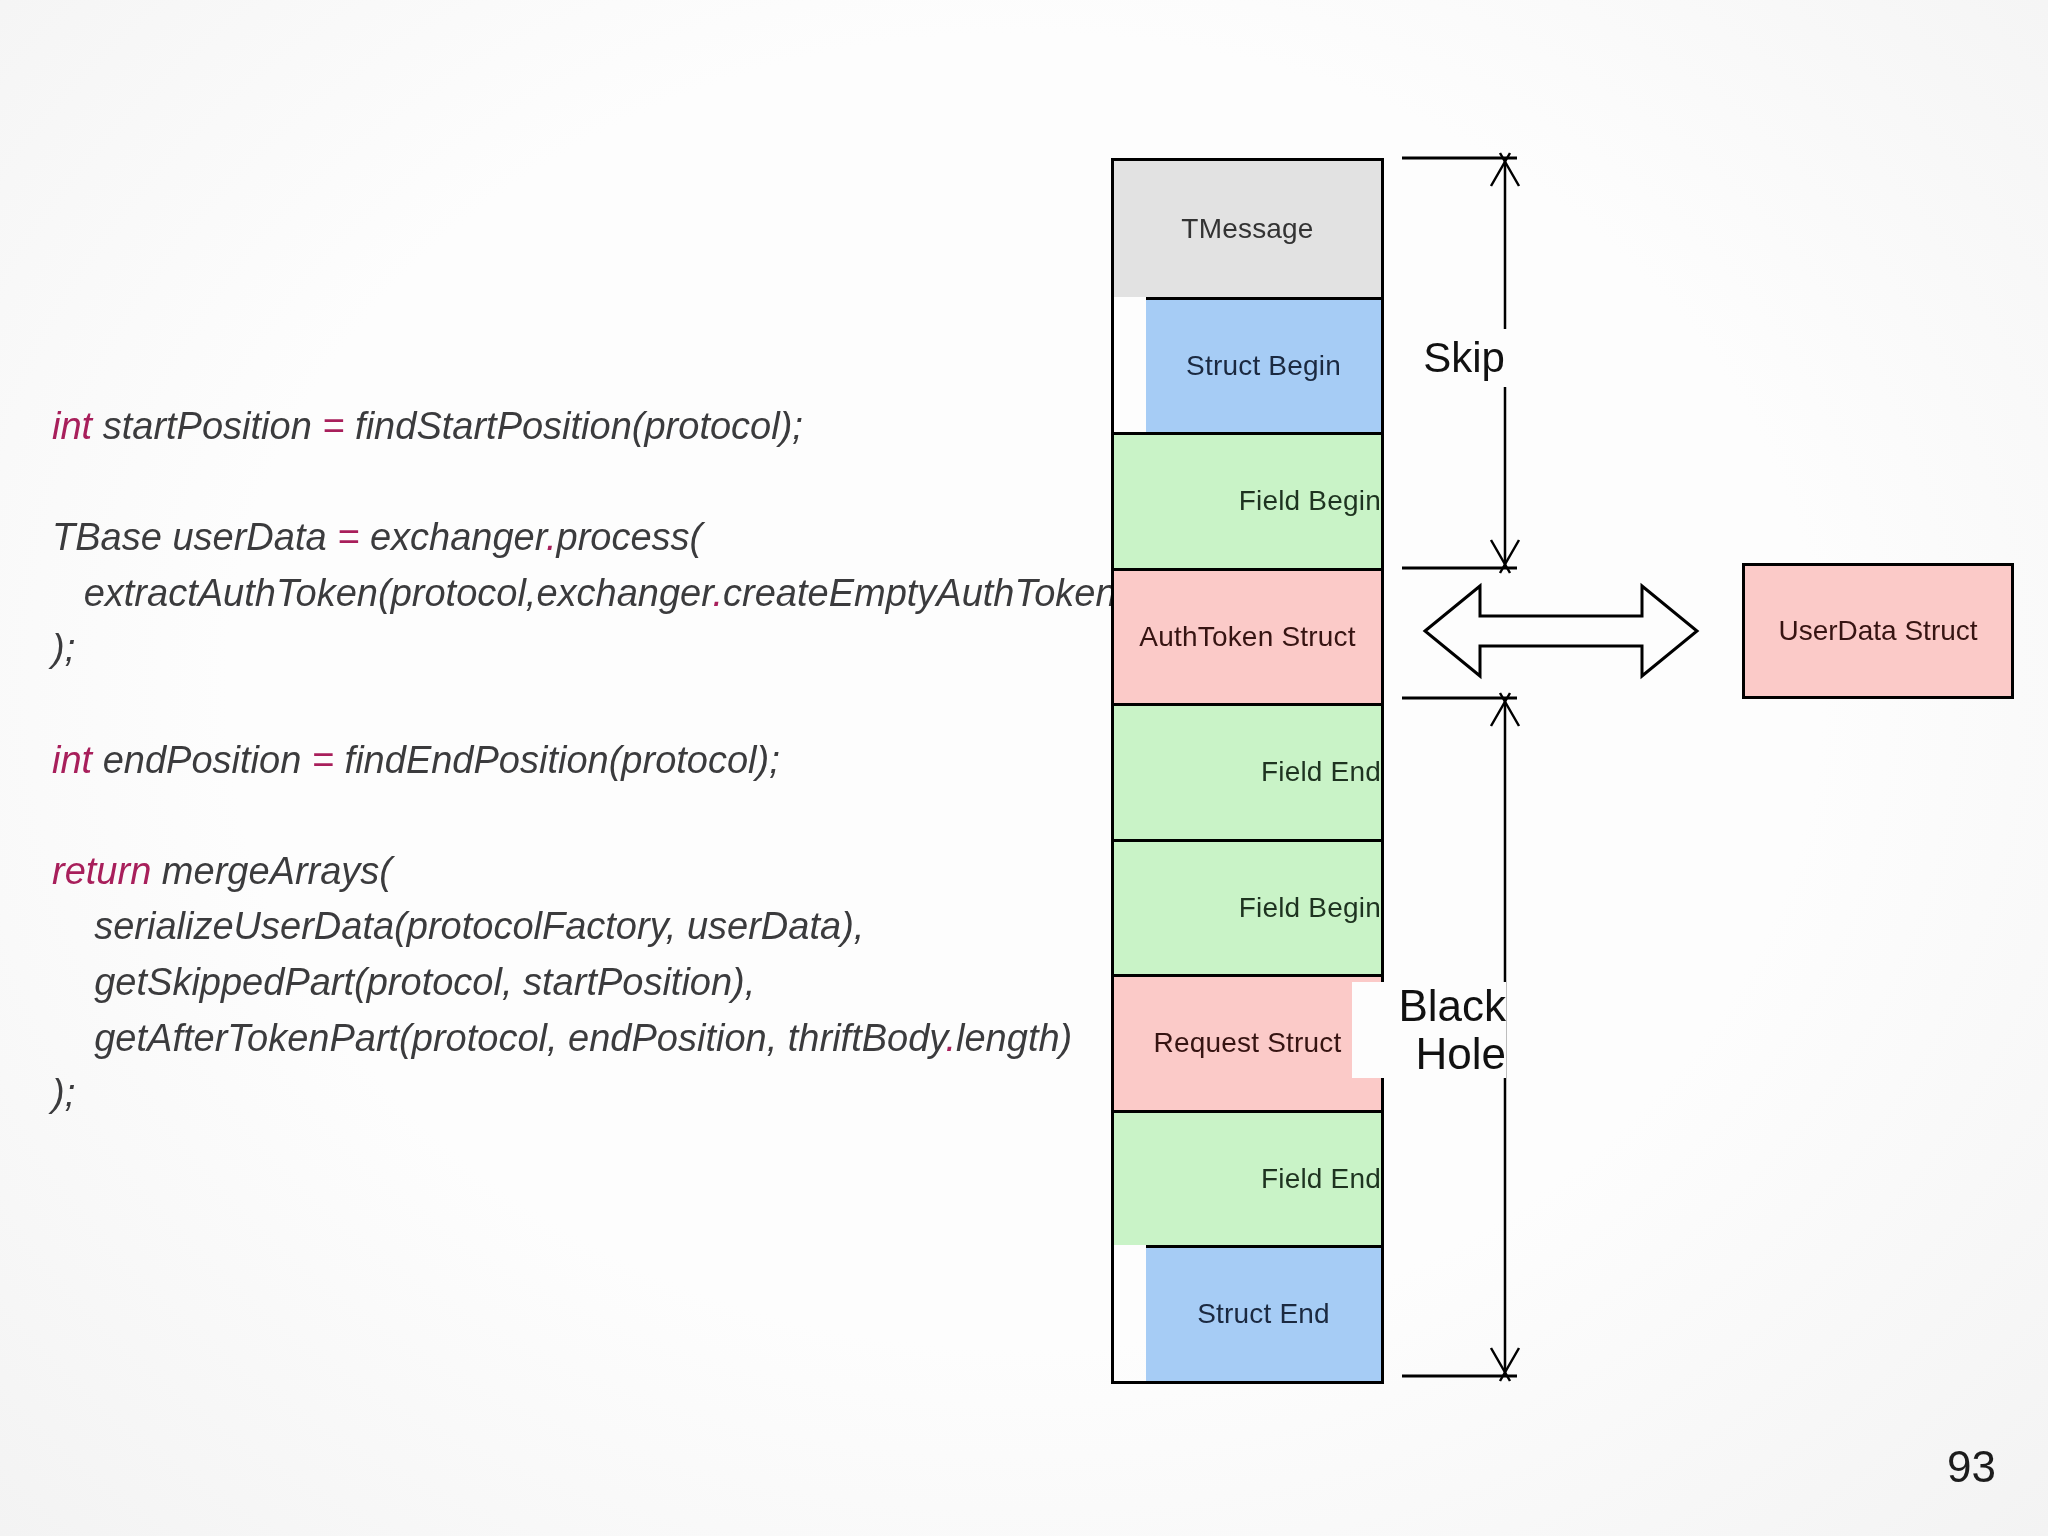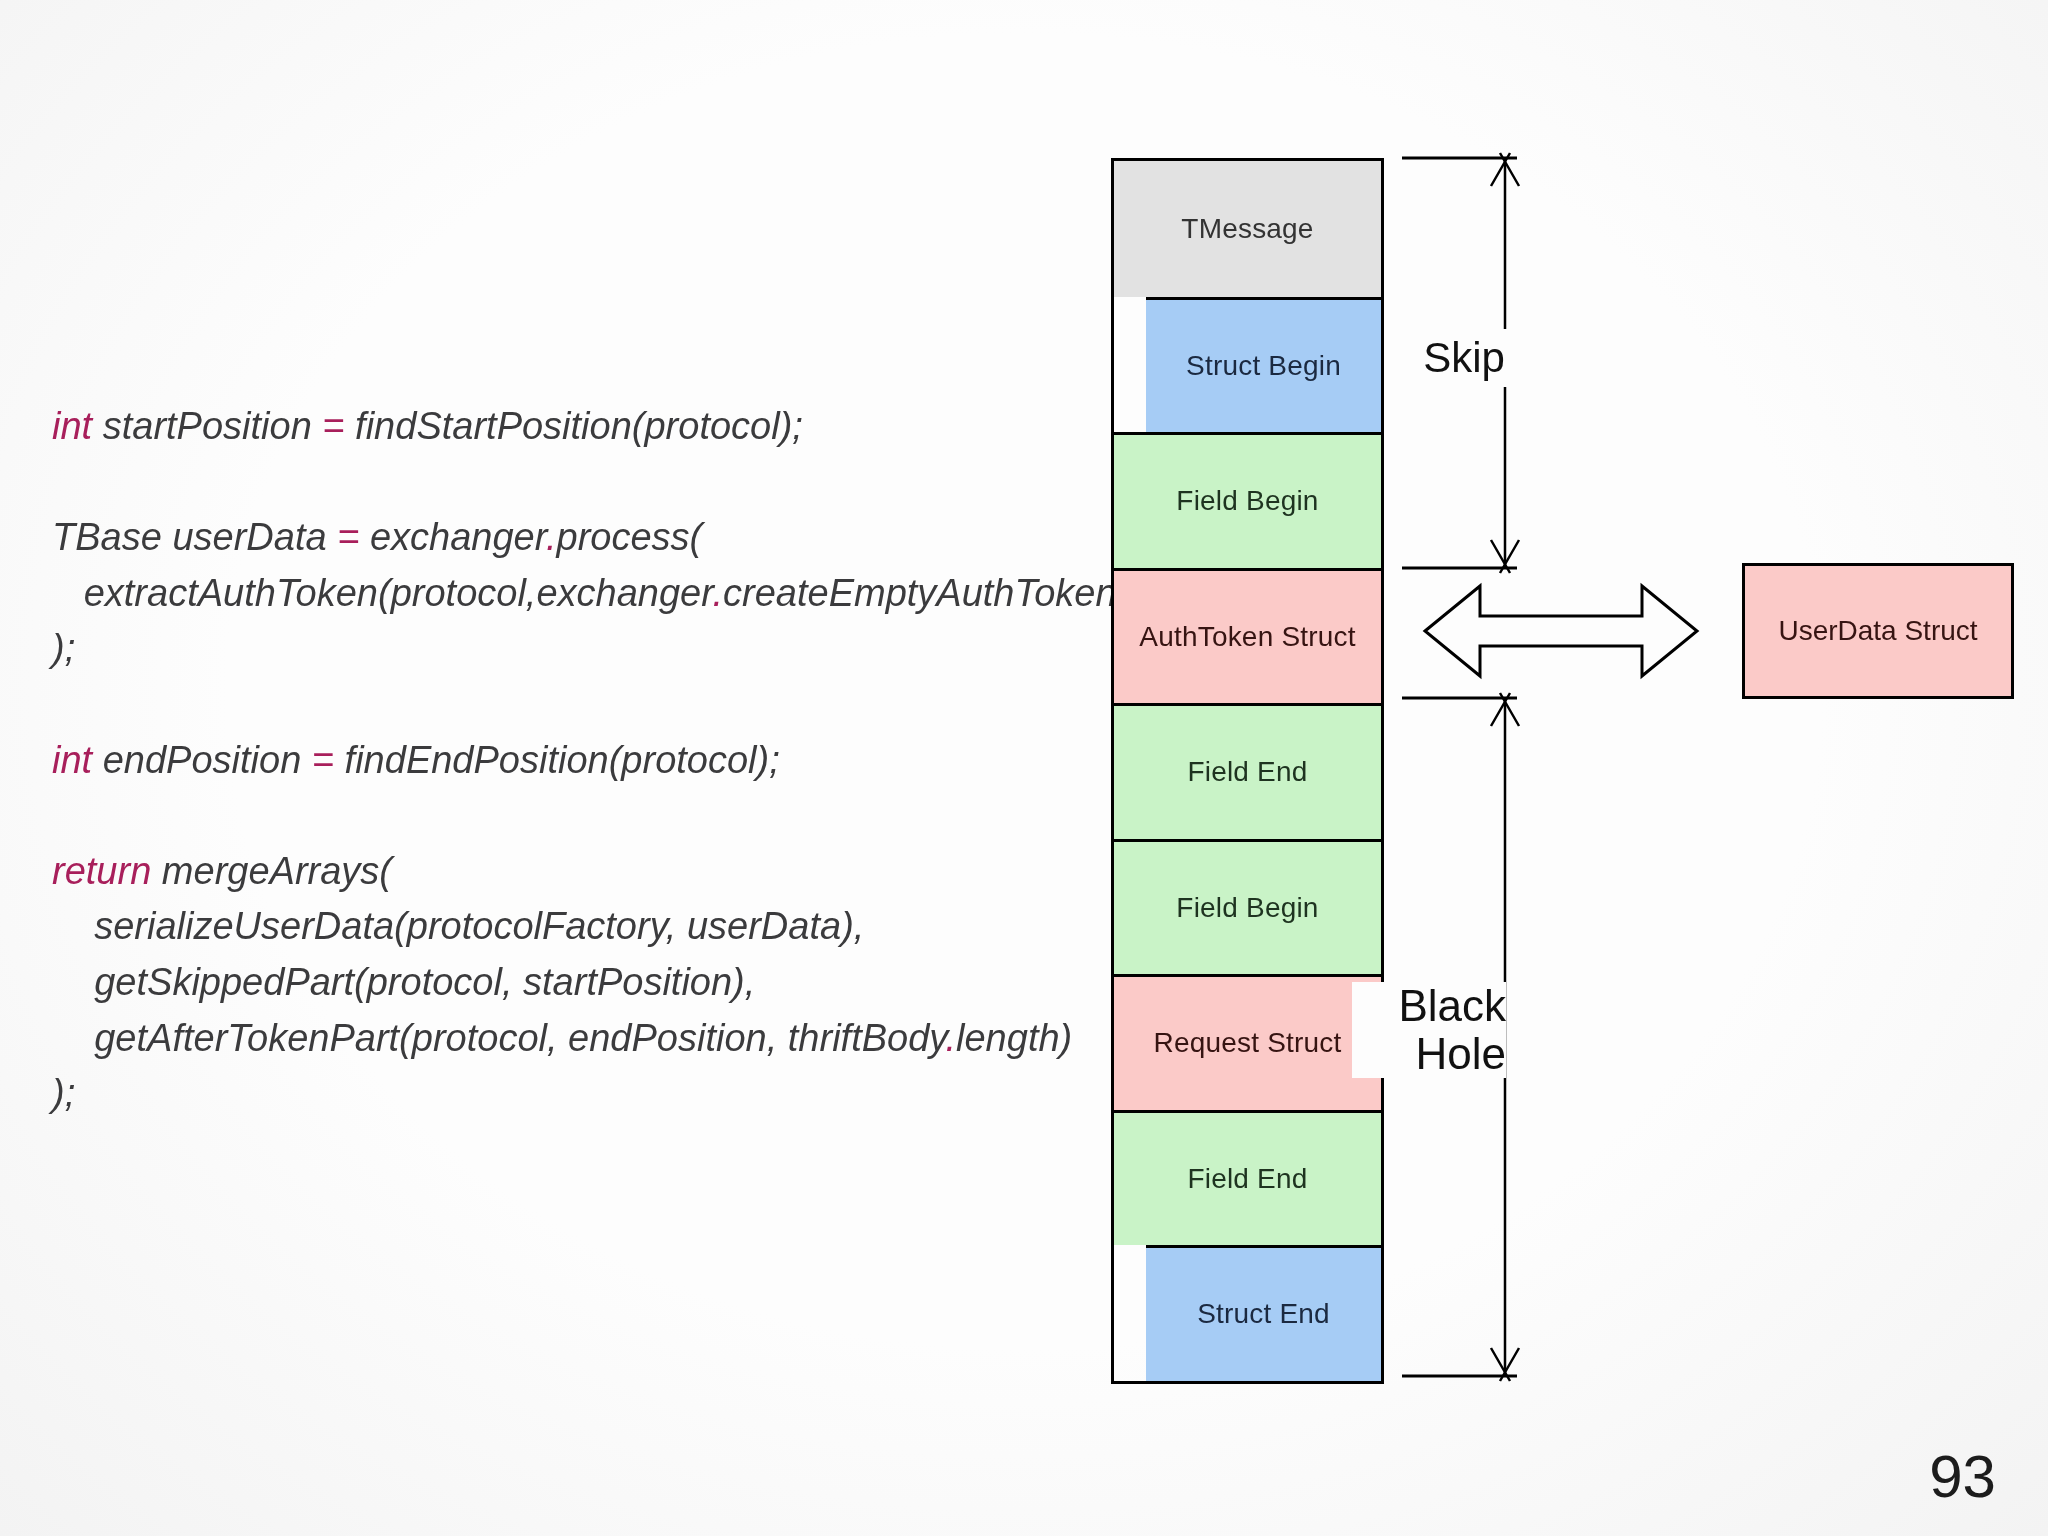--- a/index.html
+++ b/index.html
@@ -33,21 +33,21 @@
   }
   .stack-row{
     height:135.5px;box-sizing:border-box;
     border-top:3px solid var(--line,#000);
     display:flex;align-items:center;justify-content:center;
     font-size:28px;letter-spacing:.2px;
   }
   .stack-row:first-child{border-top:none;}
   .row-gray {background:var(--gray,#e2e2e2); color:var(--gray_text,#333);}
   .row-blue {background:var(--blue,#a6ccf5); color:var(--blue_text,#1b2940);margin-left:32px;}
-  .row-green{background:var(--green,#c9f3c7);color:var(--green_text,#1e3320);}
+  .row-green{background:var(--green,#c9f3c7);color:var(--green_text,#1e3320);justify-content:flex-end;}
   .row-pink {background:var(--pink,#fbcac8); color:var(--pink_text,#361412);text-align:right;}
 
   .userdata-box{
     position:absolute;left:1742px;top:563px;width:272px;height:136px;
     box-sizing:border-box;border:3px solid var(--line,#000);
     background:var(--pink,#fbcac8);color:var(--pink_text,#361412);
     display:flex;align-items:center;justify-content:center;font-size:28px;
   }
 
   
@@ -60,21 +60,21 @@
     font-size:42px;color:var(--label_ink,#111);background:#fdfdfd;
   }
   .blackhole-label{
     position:absolute;left:1352px;top:982px;width:154px;
     text-align:right;font-size:44px;line-height:48px;
     color:var(--label_ink,#111);background:#fdfdfd;
   }
 
   .page-number{
     position:absolute;right:52px;top:1442px;
-    font-size:60px;color:#1c1c1c;margin-left:20px;
+    font-size:44px;color:#1c1c1c;margin-left:20px;
   }
 </style>
 </head>
 <body>
 
 <div class="slide">
 
   <div class="code-block">
     <div class="code-line"><span class="kw">int</span><span> startPosition </span><span class="kw">=</span><span> findStartPosition(protocol);</span></div>
     <div class="code-line"></div>

